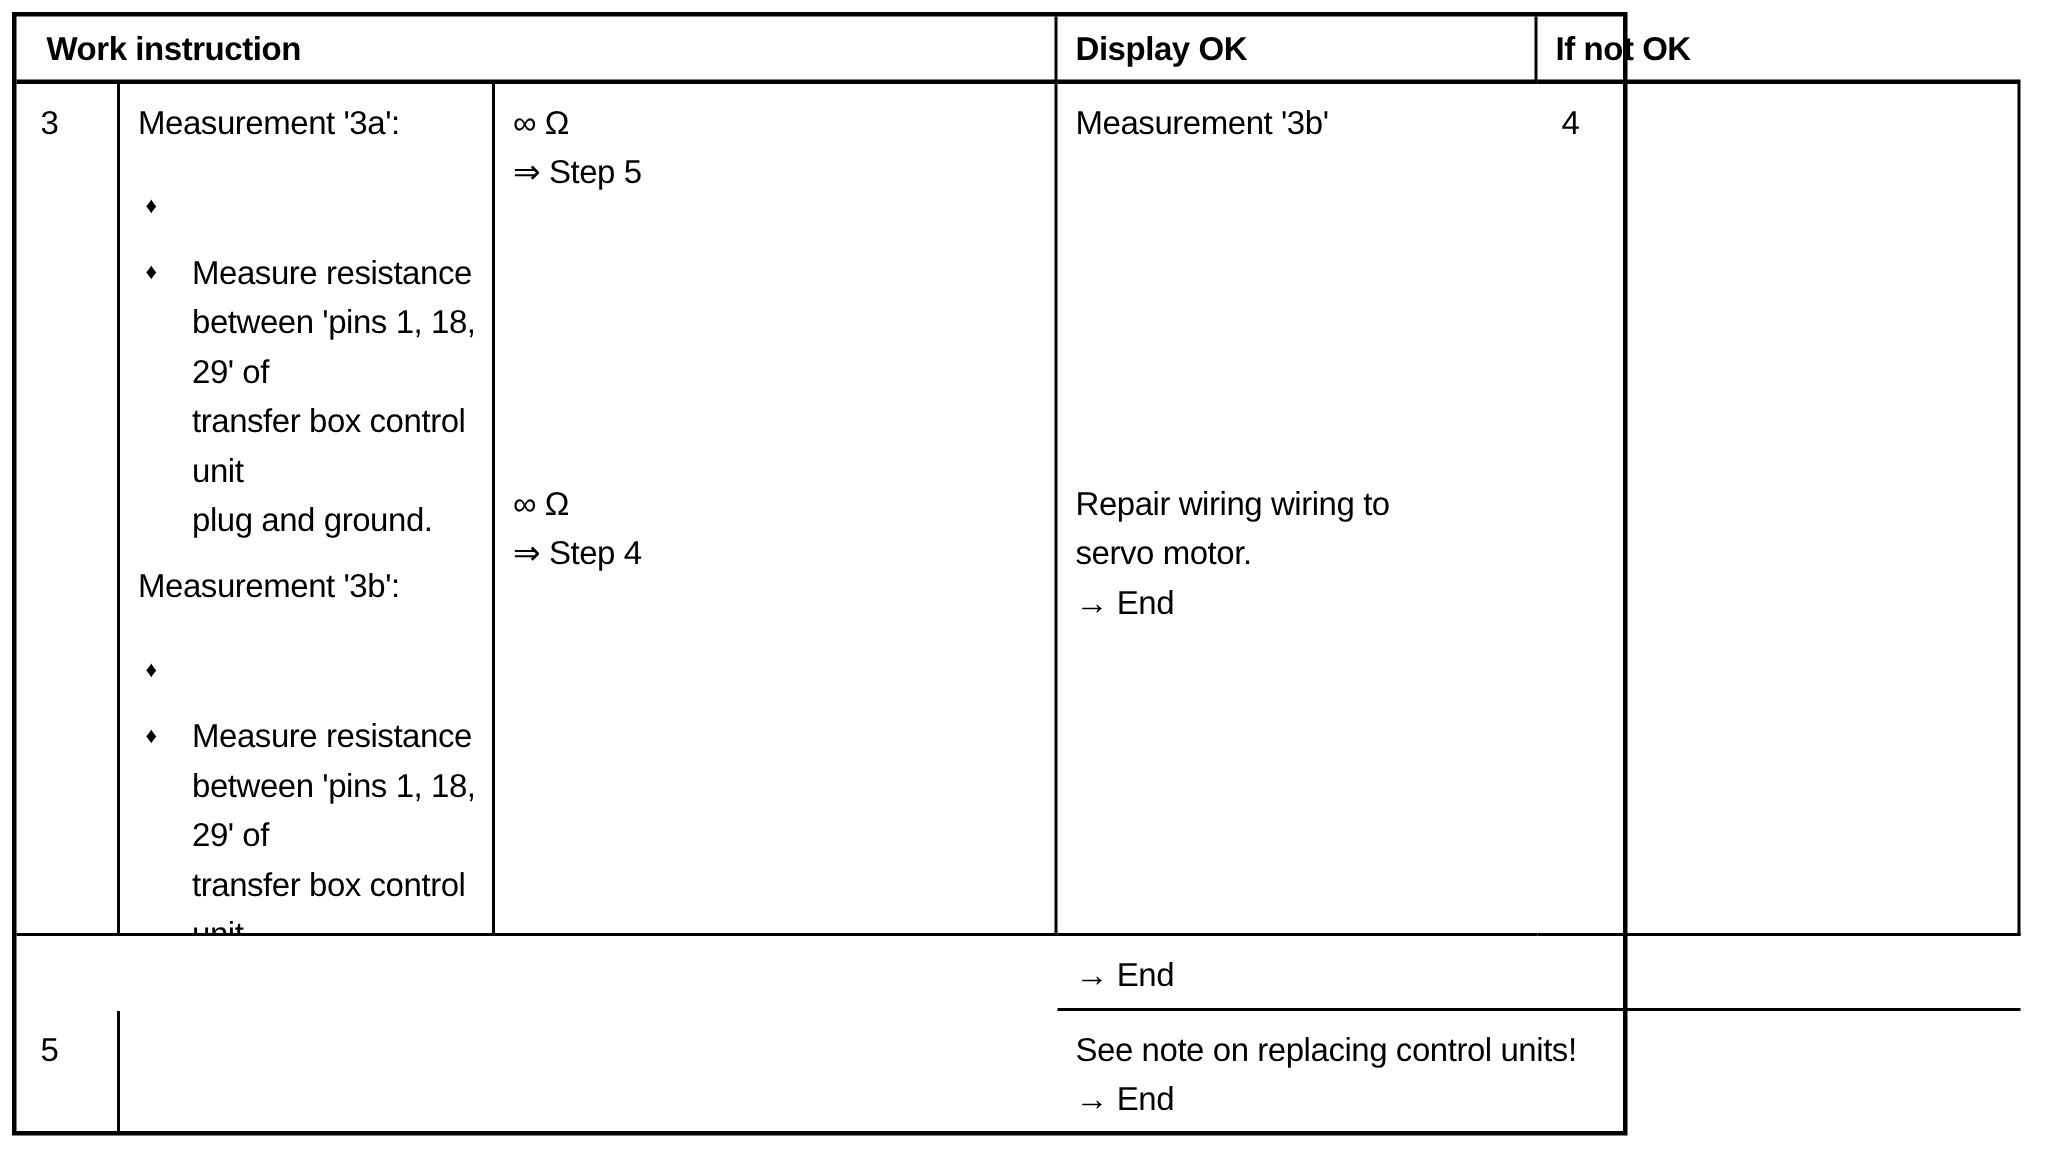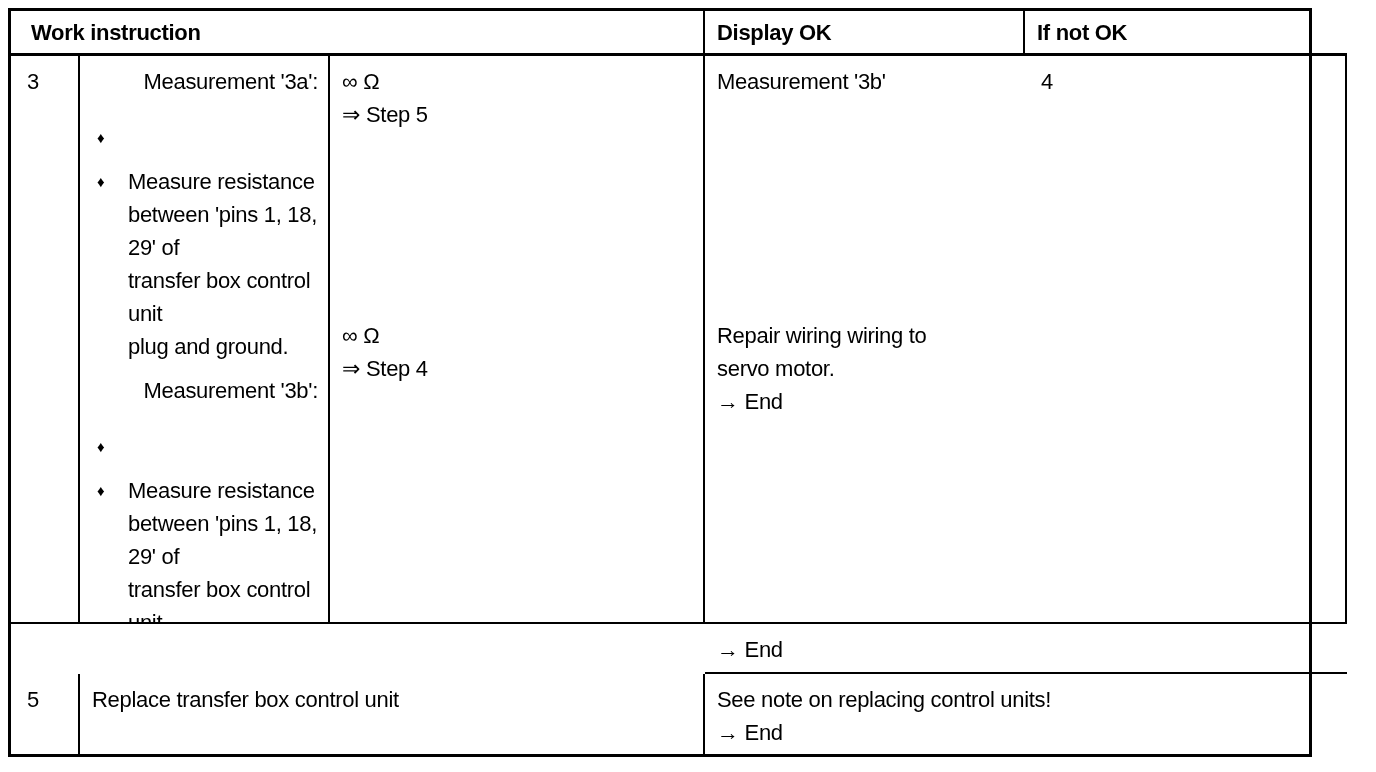--- a/index.html
+++ b/index.html
@@ -7,21 +7,21 @@
     background: #ffffff;
     width: 1376px;
     height: 772px;
     font-family: "Liberation Sans", sans-serif;
     color: #000;
   }
   .doc-table {
     position: absolute;
     left: 8px;
     top: 8px;
-    width: 1304px;
+    width: 1077px;
     height: 749px;
     border: 3px solid #000;
     display: grid;
     grid-template-columns: 69px 250px 375px 320px 322px;
     grid-template-rows: 45px 568px 50px 80px;
     background: #fff;
     font-size: 22px;
     line-height: 33px;
     letter-spacing: -0.3px;
   }
@@ -40,21 +40,21 @@
     border-bottom-width: 3px;
     padding-top: 0;
     padding-bottom: 0;
   }
   .th.work { grid-column: 1 / 4; padding-left: 20px; }
   .num { padding-left: 16px; }
   .span-23 { grid-column: 2 / 4; }
   .span-45 { grid-column: 4 / 6; }
   .pre { white-space: pre-line; }
   .block-1 { min-height: 254px; }
-  .m-title { margin-bottom: 23px; text-align: right; }
+  .m-title { margin-bottom: 23px; }
   .bullet-item { display: flex; margin-bottom: 11px; }
   .bullet-glyph {
     flex: none;
     width: 36px;
     padding-left: 5px;
     font-size: 15px;
     line-height: 33px;
   }
   .bullet-text { flex: 1; }
 </style>
@@ -110,17 +110,16 @@
     <div class="block-1 pre">Measurement '3b'</div>
     <div class="pre">Repair wiring wiring to
 servo motor.
 → End</div>
   </div>
 
   <div class="cell num">4</div>
   <div class="cell span-45 last-col pre">→ End</div>
 
   <div class="cell num last-row">5</div>
-  <div class="cell span-23 last-row">Replace transfer box control unit</div>
   <div class="cell span-45 last-col last-row pre">See note on replacing control units!
 → End</div>
 
 </div>
 
 </body></html>

